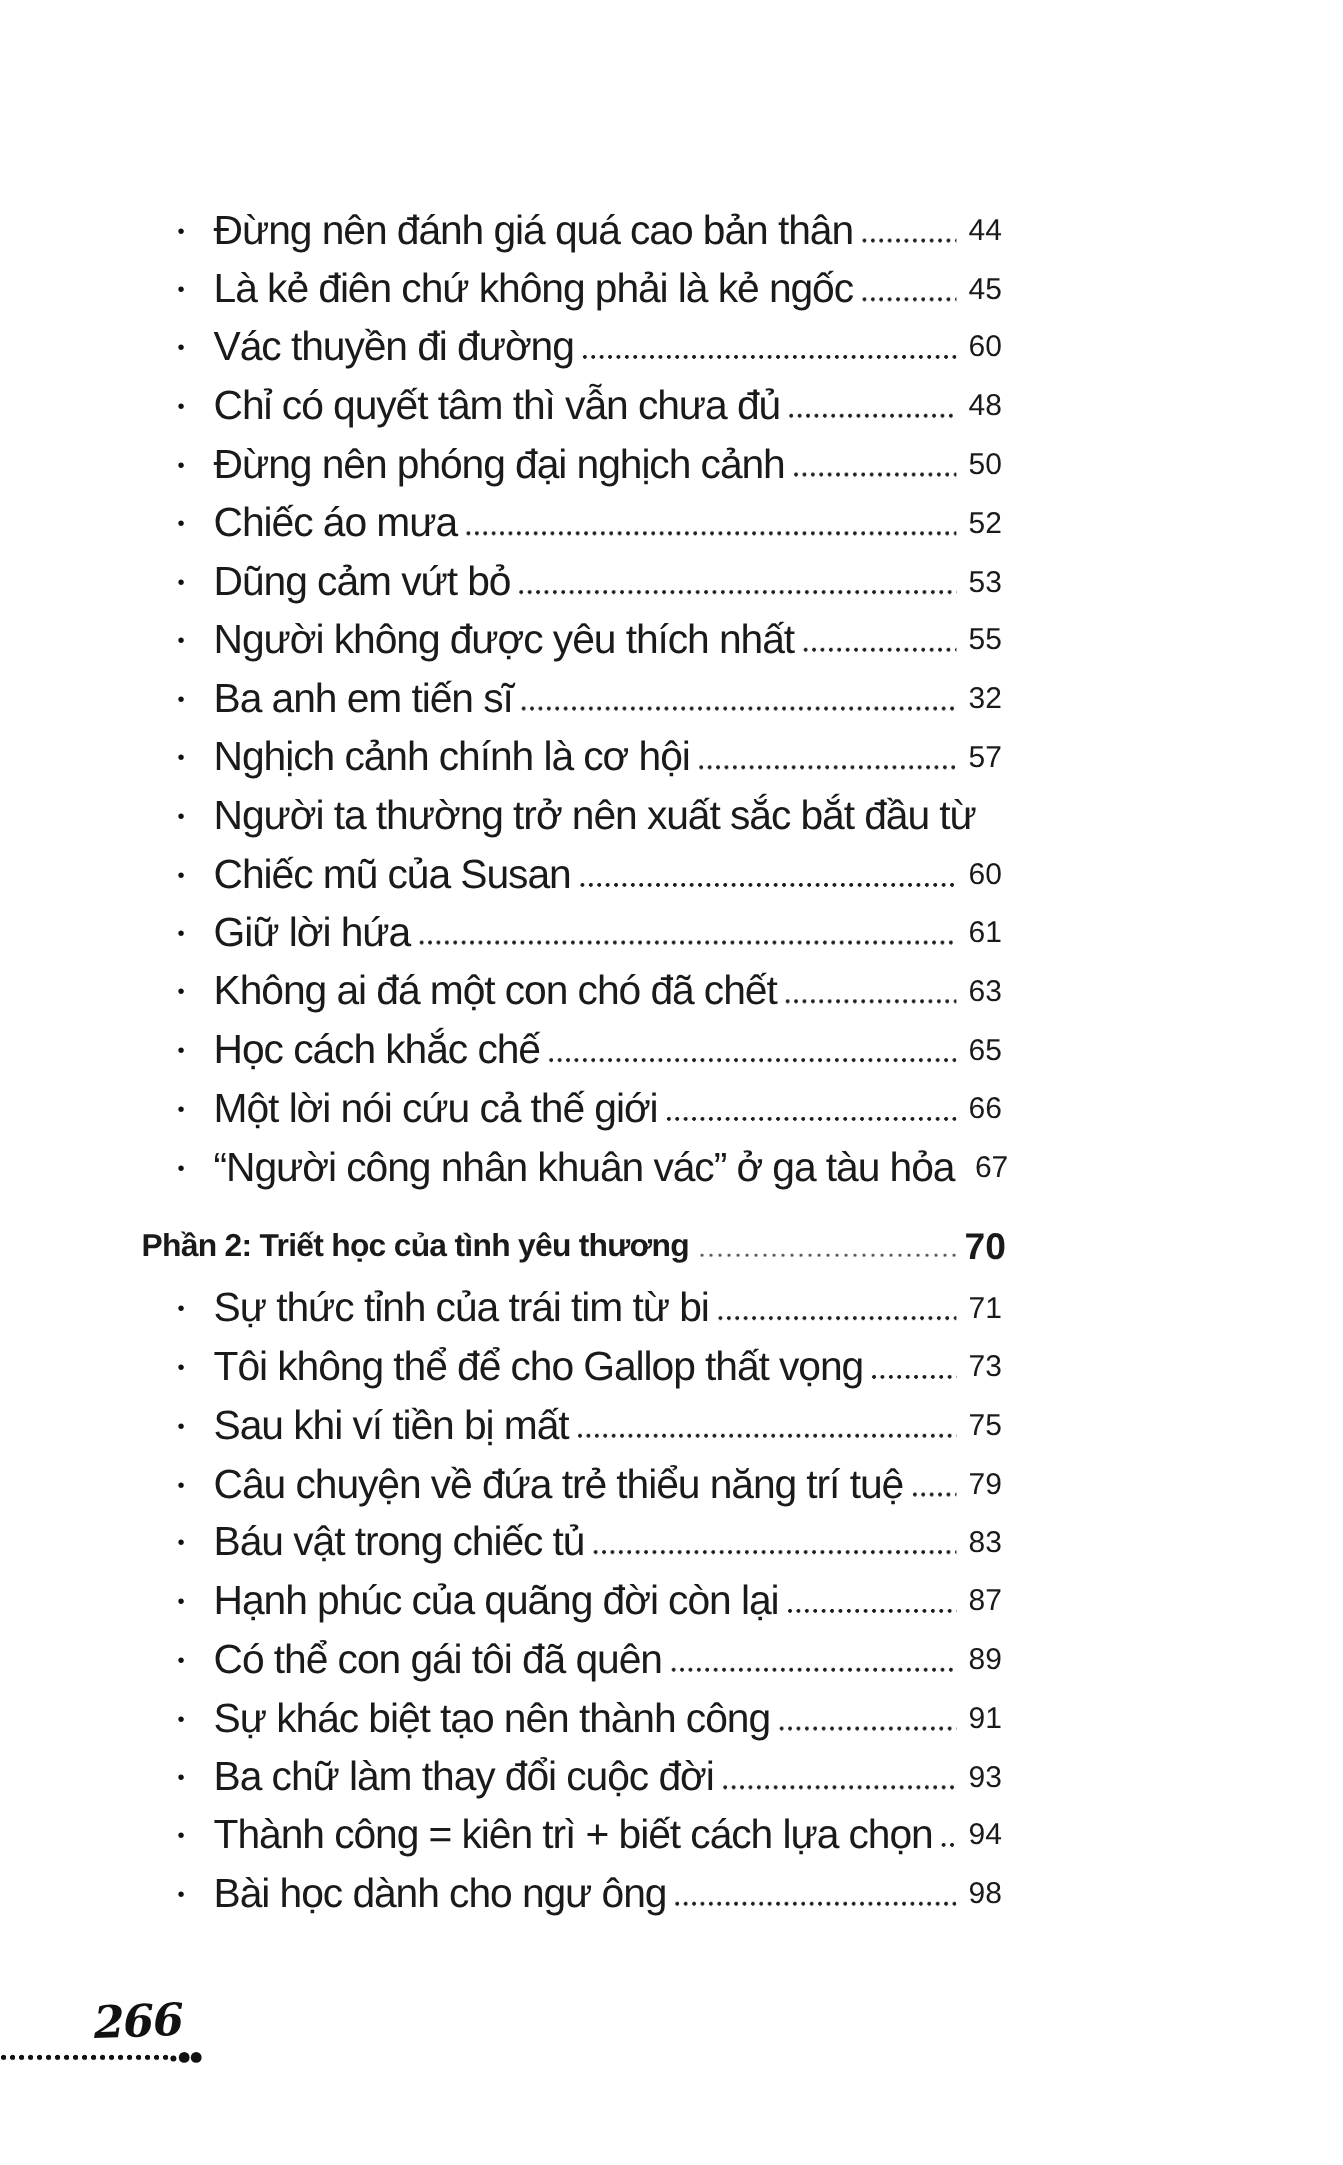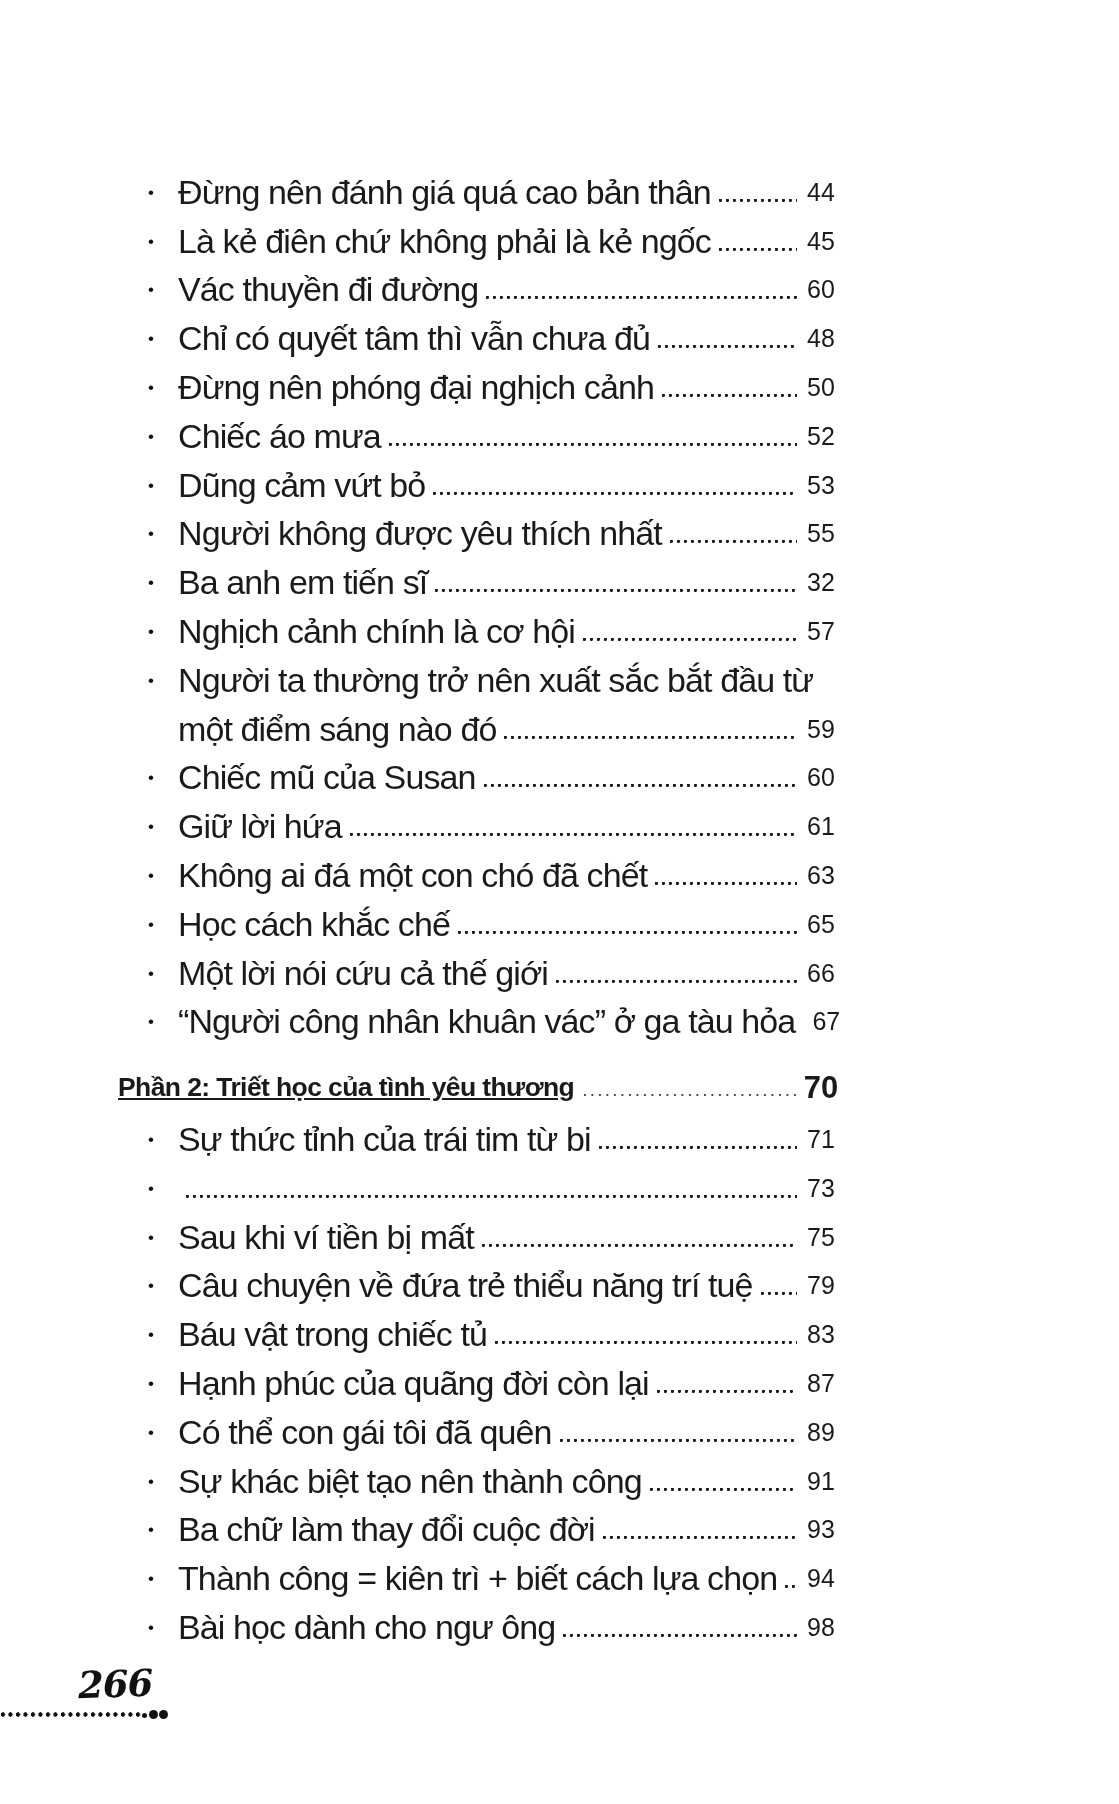--- a/index.html
+++ b/index.html
@@ -61,21 +61,21 @@
     min-width: 38px;
     text-align: center;
     font-size: 25px;
   }
 
   .row.section {
     font-weight: bold;
     margin-top: 17px;
     margin-bottom: 3px;
   }
-  .row.section .title { font-size: 26.5px; letter-spacing: -0.6px; text-decoration: underline; }
+  .row.section .title { font-size: 26.5px; letter-spacing: -0.6px; }
   .row.section .dots {
     height: 4px;
     margin: 0 2px 15px 9px;
     background-image: radial-gradient(circle at 2px 2px, #4a4a4a 1px, transparent 1.4px);
     background-size: 7.5px 4px;
   }
   .row.section .pagenum { font-size: 31px; }
 
   .folio-number {
     position: absolute;
@@ -169,26 +169,20 @@
       <div class="row entry">
         <span class="bullet">•</span>
         <span class="title">Nghịch cảnh chính là cơ hội</span>
         <span class="dots"></span>
         <span class="pagenum">57</span>
       </div>
       <div class="row entry">
         <span class="bullet">•</span>
         <span class="title">Người ta thường trở nên xuất sắc bắt đầu từ</span>
       </div>
-      <div class="row entry cont">
-        <span class="bullet"></span>
-        <span class="title">một điểm sáng nào đó</span>
-        <span class="dots"></span>
-        <span class="pagenum">59</span>
-      </div>
       <div class="row entry">
         <span class="bullet">•</span>
         <span class="title">Chiếc mũ của Susan</span>
         <span class="dots"></span>
         <span class="pagenum">60</span>
       </div>
       <div class="row entry">
         <span class="bullet">•</span>
         <span class="title">Giữ lời hứa</span>
         <span class="dots"></span>
@@ -224,20 +218,21 @@
         <span class="pagenum">70</span>
       </div>
       <div class="row entry">
         <span class="bullet">•</span>
         <span class="title">Sự thức tỉnh của trái tim từ bi</span>
         <span class="dots"></span>
         <span class="pagenum">71</span>
       </div>
       <div class="row entry">
         <span class="bullet">•</span>
+        <span class="title">Tôi không thể để cho Gallop thất vọng</span>
         <span class="dots"></span>
         <span class="pagenum">73</span>
       </div>
       <div class="row entry">
         <span class="bullet">•</span>
         <span class="title">Sau khi ví tiền bị mất</span>
         <span class="dots"></span>
         <span class="pagenum">75</span>
       </div>
       <div class="row entry">

